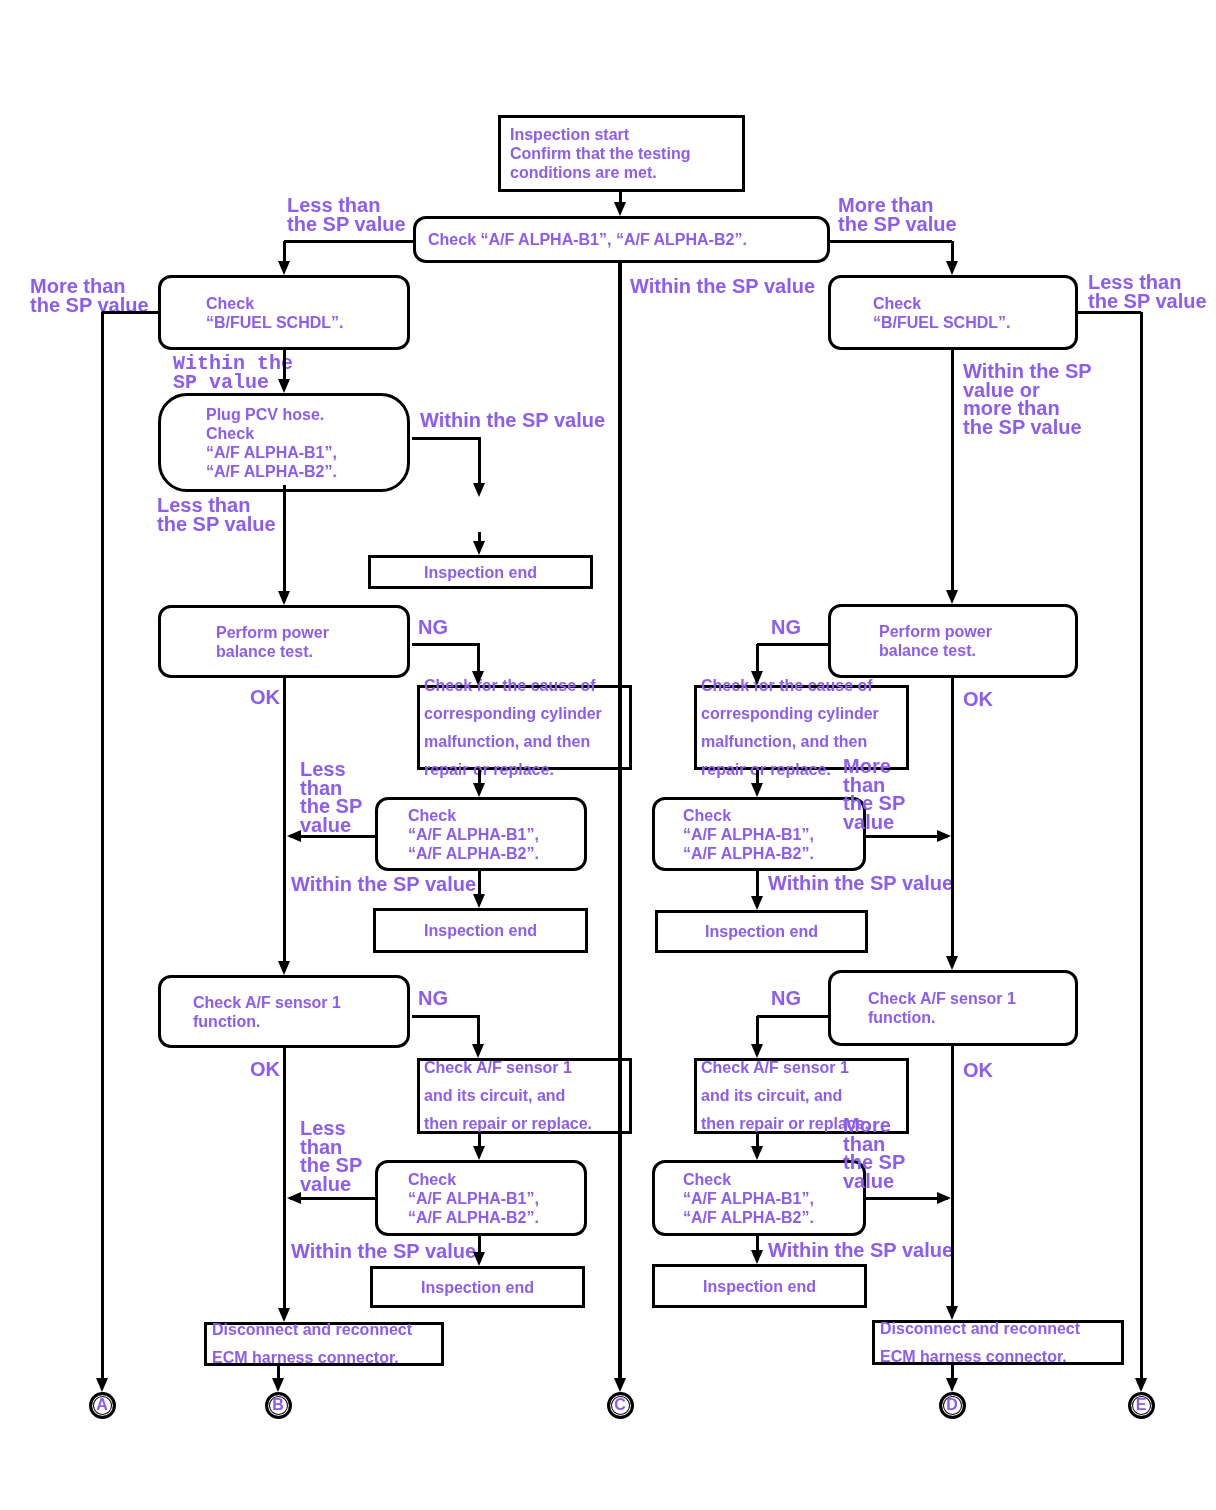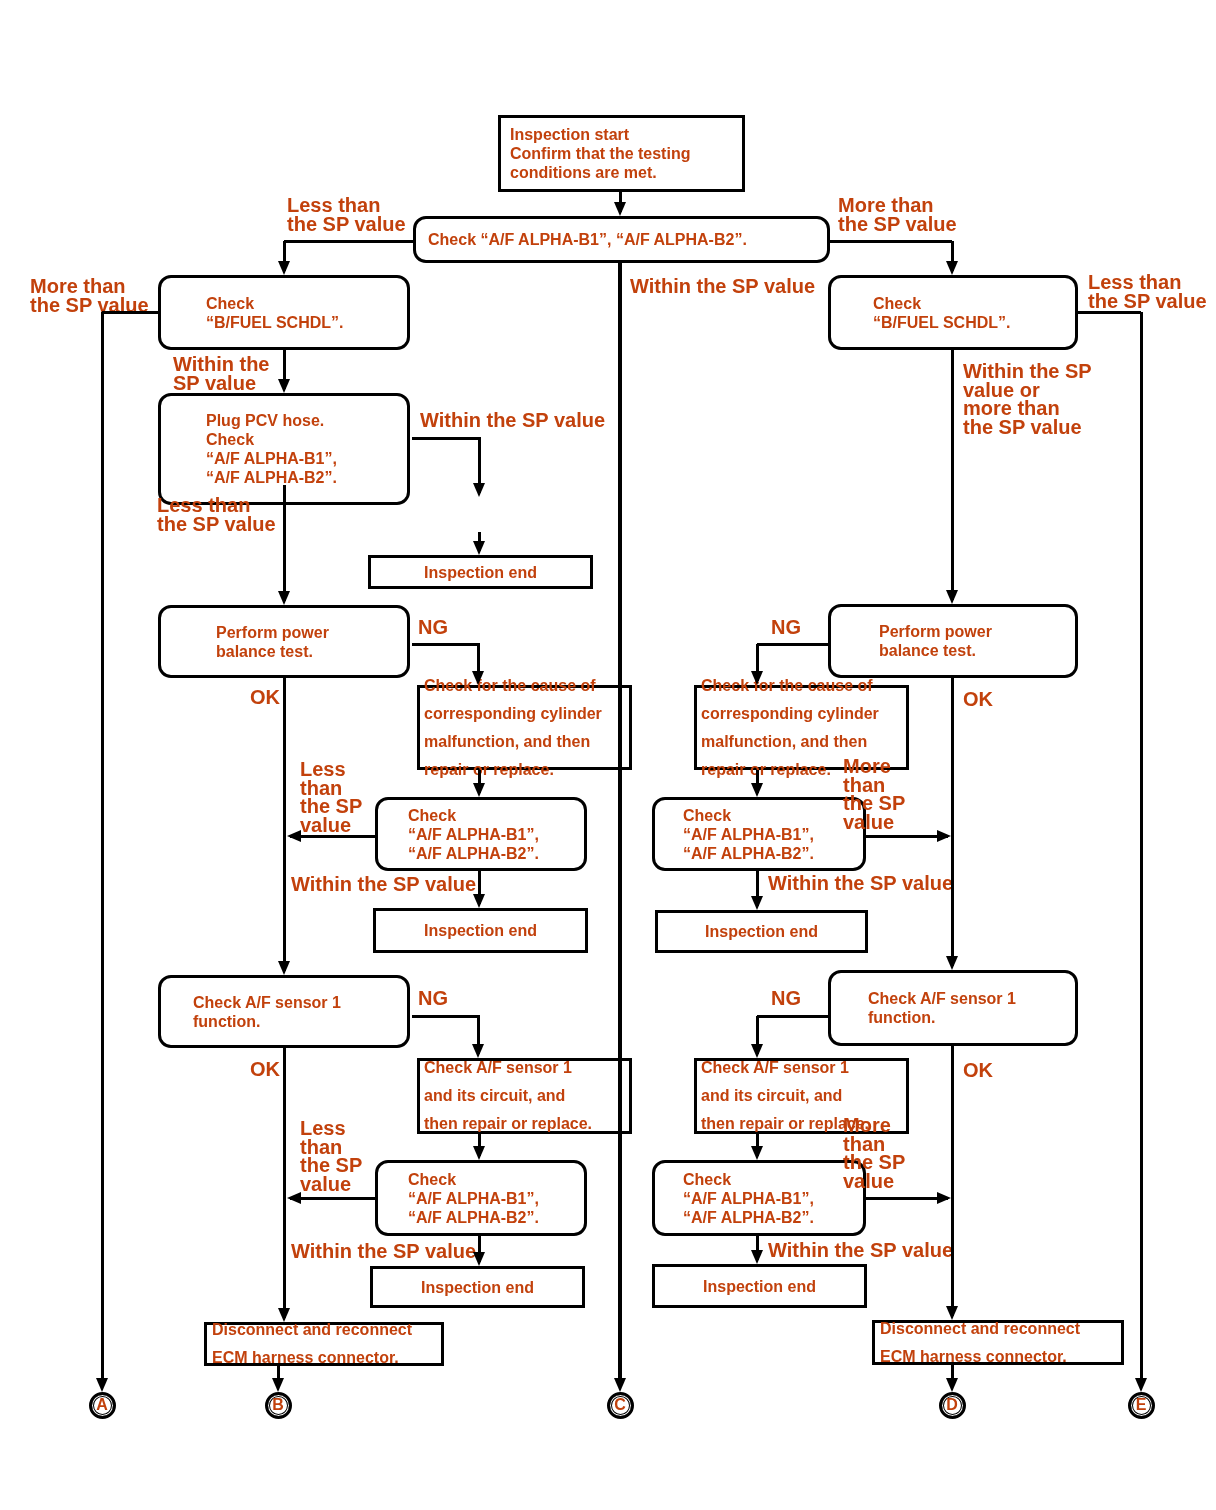--- a/index.html
+++ b/index.html
@@ -1,19 +1,19 @@
 <!DOCTYPE html>
 <html><head>
 <meta charset="utf-8">
 <style>
   html,body{margin:0;padding:0;background:#fff;}
   #stage{
     position:relative;width:1216px;height:1510px;background:#ffffff;
     font-family:"Liberation Sans","DejaVu Sans",sans-serif;
-    font-weight:bold;color:#c2410c;overflow:hidden;
+    font-weight:bold;color:#8b5cf6;overflow:hidden;
   }
   .node{
     position:absolute;box-sizing:border-box;background:#fff;
     border:3px solid #000;display:flex;flex-direction:column;
     justify-content:center;align-items:flex-start;
     font-size:16px;line-height:19px;white-space:pre-line;
   }
   .node.rounded{border-radius:13px;}
   .node.center{align-items:center;text-align:center;}
   .node.tight{line-height:28px;margin-left:44px;}
@@ -38,21 +38,21 @@
 
 <div id="stage">
     <div class="node rect" style="left: 498px; top: 115px; width: 247px; height: 77px; padding-left: 9px;">Inspection start
 Confirm that the testing
 conditions are met.</div>
     <div class="node rounded" style="left: 413px; top: 216px; width: 417px; height: 47px; padding-left: 12px;">Check “A/F ALPHA-B1”, “A/F ALPHA-B2”.</div>
     <div class="node rounded" style="left: 158px; top: 275px; width: 252px; height: 75px; padding-left: 45px;">Check
 “B/FUEL SCHDL”.</div>
     <div class="node rounded" style="left: 828px; top: 275px; width: 250px; height: 75px; padding-left: 42px;">Check
 “B/FUEL SCHDL”.</div>
-    <div class="node rounded" style="left: 158px; top: 393px; width: 252px; height: 112px; padding-left: 45px;">Plug PCV hose.
+    <div class="node rounded" style="left: 158px; top: 393px; width: 252px; height: 99px; padding-left: 45px; border-radius: 29px;">Plug PCV hose.
 Check
 “A/F ALPHA-B1”,
 “A/F ALPHA-B2”.</div>
     <div class="node rect center" style="left: 368px; top: 555px; width: 225px; height: 34px; padding-left: 0px;">Inspection end</div>
     <div class="node rounded" style="left: 158px; top: 605px; width: 252px; height: 73px; padding-left: 55px;">Perform power
 balance test.</div>
     <div class="node rounded" style="left: 828px; top: 604px; width: 250px; height: 74px; padding-left: 48px;">Perform power
 balance test.</div>
     <div class="node rect tight" style="left: 373px; top: 685px; width: 215px; height: 85px; padding-left: 4px;">Check for the cause of
 corresponding cylinder
@@ -94,21 +94,21 @@
 ECM harness connector.</div>
     <div class="elabel" style="left: 287px; top: 196px;">Less than
 the SP value</div>
     <div class="elabel" style="left: 838px; top: 196px;">More than
 the SP value</div>
     <div class="elabel" style="left: 30px; top: 277px;">More than
 the SP value</div>
     <div class="elabel" style="left: 1088px; top: 273px;">Less than
 the SP value</div>
     <div class="elabel" style="left: 630px; top: 277px;">Within the SP value</div>
-    <div class="elabel" style="left: 173px; top: 355px;">Within the
+    <div class="elabel" style="left: 173px; top: 355px; font-family: Liberation Mono, monospace;">Within the
 SP value</div>
     <div class="elabel" style="left: 963px; top: 362px;">Within the SP
 value or
 more than
 the SP value</div>
     <div class="elabel" style="left: 420px; top: 411px;">Within the SP value</div>
     <div class="elabel" style="left: 157px; top: 496px;">Less than
 the SP value</div>
     <div class="elabel" style="left: 418px; top: 618px;">NG</div>
     <div class="elabel" style="left: 250px; top: 688px;">OK</div>

